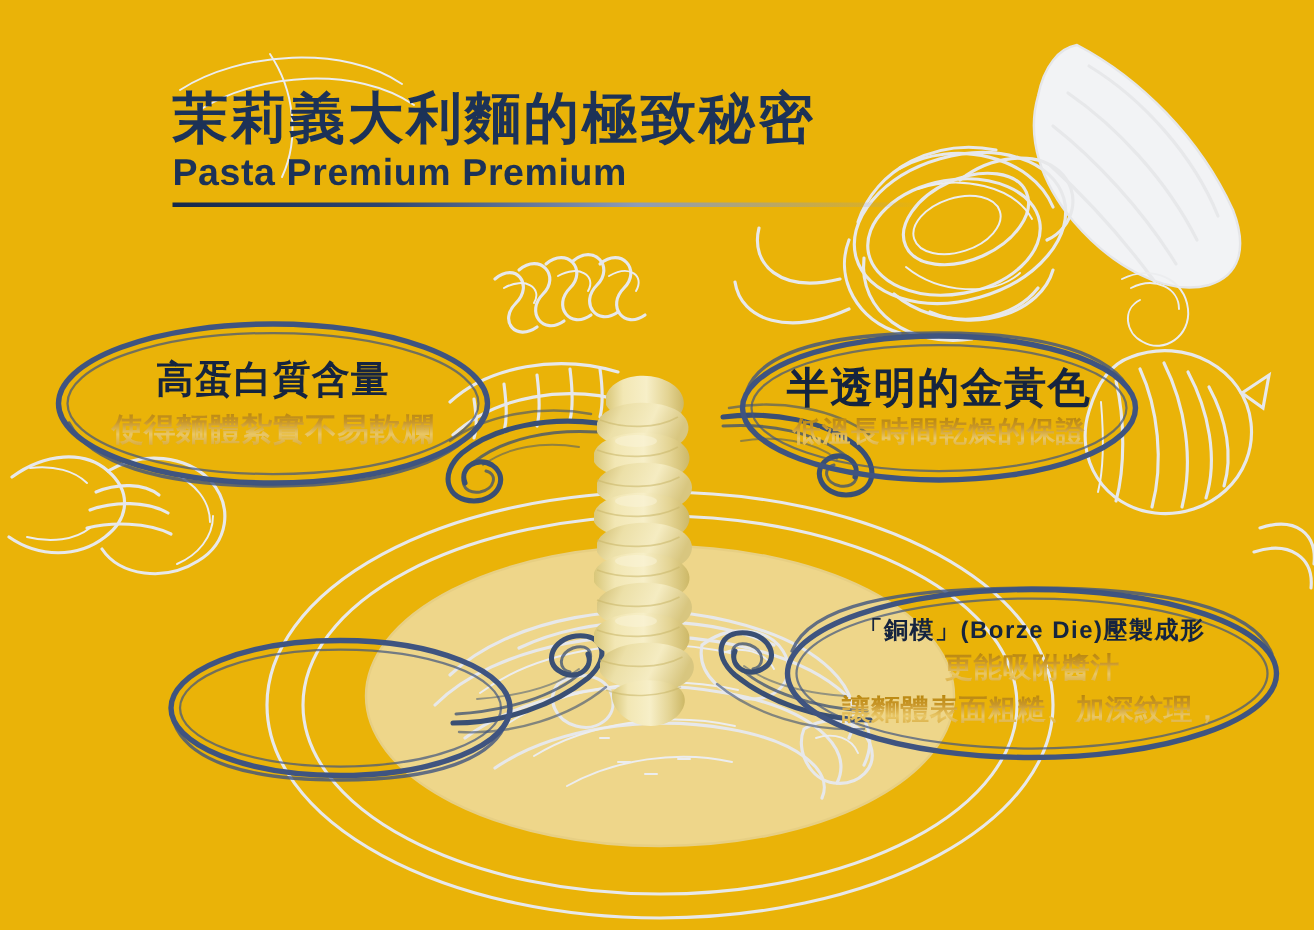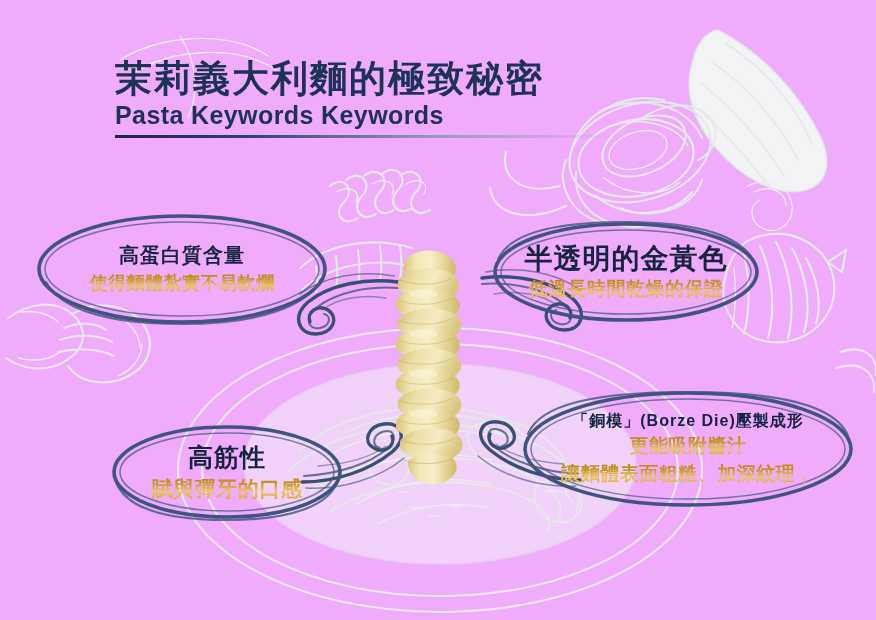--- a/index.html
+++ b/index.html
@@ -4,21 +4,21 @@
 <style>
   html, body {
     margin: 0;
     padding: 0;
     background: #ffffff;
   }
   #poster {
     position: relative;
     width: 876px;
     height: 620px;
-    background: #f0abfc;
+    background: #eab308;
     overflow: hidden;
     font-family: "Liberation Sans", "DejaVu Sans", sans-serif;
   }
 
   
   #bg-art {
     position: absolute;
     left: 0; top: 0;
     width: 876px; height: 620px;
     pointer-events: none;
@@ -89,22 +89,22 @@
     line-height: 1.2;
     white-space: nowrap;
     background: linear-gradient(to bottom, #b8860b 0%, #c9972a 30%, #e9c766 62%, #d3a43a 100%);
     -webkit-background-clip: text;
     background-clip: text;
     color: transparent;
     -webkit-text-fill-color: transparent;
   }
 
   #bubble-protein { left: 32px;  top: 208px; width: 300px; height: 122px; }
-  #bubble-protein .line-main { font-size: 20px; }
-  #bubble-protein .line-sub  { font-size: 18px; margin-top: 6px; }
+  #bubble-protein .line-main { font-size: 25px; }
+  #bubble-protein .line-sub  { font-size: 21px; margin-top: 6px; }
 
   #bubble-color   { left: 488px; top: 216px; width: 276px; height: 112px; }
   #bubble-color .line-main { font-size: 28px; }
   #bubble-color .line-sub  { font-size: 19px; margin-top: 3px; }
 
   #bubble-gluten  { left: 108px; top: 420px; width: 238px; height: 104px; }
   #bubble-gluten .line-main { font-size: 25px; }
   #bubble-gluten .line-sub  { font-size: 21px; margin-top: 5px; }
 
   #bubble-die     { left: 518px; top: 386px; width: 340px; height: 126px; }
@@ -251,21 +251,21 @@
 
     <g>
       <path class="wk-thin" d="M120 60 C 160 34, 230 30, 268 56"></path>
       <path class="wk-thin" d="M132 74 C 172 48, 238 44, 276 70"></path>
       <path class="wk-thin" d="M180 36 C 196 60, 200 92, 188 118"></path>
     </g>
   </svg>
 
   <div class="header">
     <div class="title-cn">茉莉義大利麵的極致秘密</div>
-    <div class="title-en">Pasta Keywords Keywords</div>
+    <div class="title-en">Pasta Premium Premium</div>
     <div class="title-rule"></div>
   </div>
 
   <svg class="swirl" id="swirl-tl" viewBox="0 0 120 80" xmlns="http://www.w3.org/2000/svg">
     <g fill="none" stroke="#3a4f74" stroke-linecap="round">
       <path d="M116 14 C 84 10, 48 16, 26 34 C 10 48, 16 66, 34 66 C 50 66, 58 50, 46 42 C 36 36, 24 44, 28 54" stroke-width="3.4"></path>
       <path d="M116 20 C 86 18, 54 24, 34 40 C 22 50, 26 62, 38 60 C 48 58, 50 48, 42 46" stroke-width="2" opacity="0.75"></path>
       <path d="M112 8 C 80 2, 42 8, 18 26" stroke-width="1.6" opacity="0.6"></path>
       <path d="M104 30 C 80 26, 56 30, 40 42" stroke-width="1.3" opacity="0.5"></path>
     </g>
@@ -327,24 +327,20 @@
   </div>
 
   <div class="bubble" id="bubble-gluten">
     <svg class="ring" viewBox="0 0 238 104" preserveAspectRatio="none" xmlns="http://www.w3.org/2000/svg">
       <g fill="none" stroke="#3f5480" stroke-linecap="round">
         <ellipse cx="119" cy="52" rx="113" ry="45" stroke-width="3.6"></ellipse>
         <ellipse cx="119" cy="52" rx="107" ry="39" stroke-width="1.5" opacity="0.7"></ellipse>
         <path d="M8 62 C 18 88, 58 100, 119 100 C 182 100, 222 86, 230 60" stroke-width="2.2" opacity="0.8"></path>
       </g>
     </svg>
-    <div class="txt">
-      <div class="line-main">高筋性</div>
-      <div class="line-sub">賦與彈牙的口感</div>
-    </div>
   </div>
 
   <div class="bubble" id="bubble-die">
     <svg class="ring" viewBox="0 0 340 126" preserveAspectRatio="none" xmlns="http://www.w3.org/2000/svg">
       <g fill="none" stroke="#3f5480" stroke-linecap="round">
         <ellipse cx="170" cy="63" rx="163" ry="56" stroke-width="3.6"></ellipse>
         <ellipse cx="170" cy="63" rx="157" ry="50" stroke-width="1.5" opacity="0.7"></ellipse>
         <path d="M10 48 C 22 18, 78 6, 170 6 C 262 6, 318 20, 330 50" stroke-width="2.2" opacity="0.8"></path>
       </g>
     </svg>

